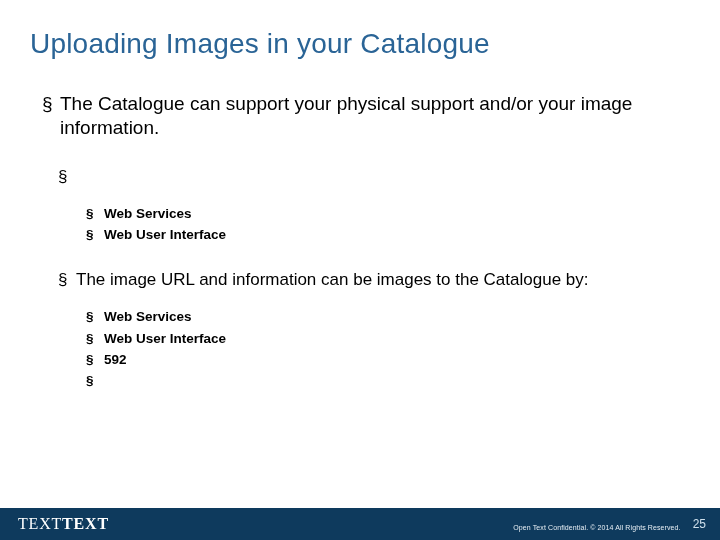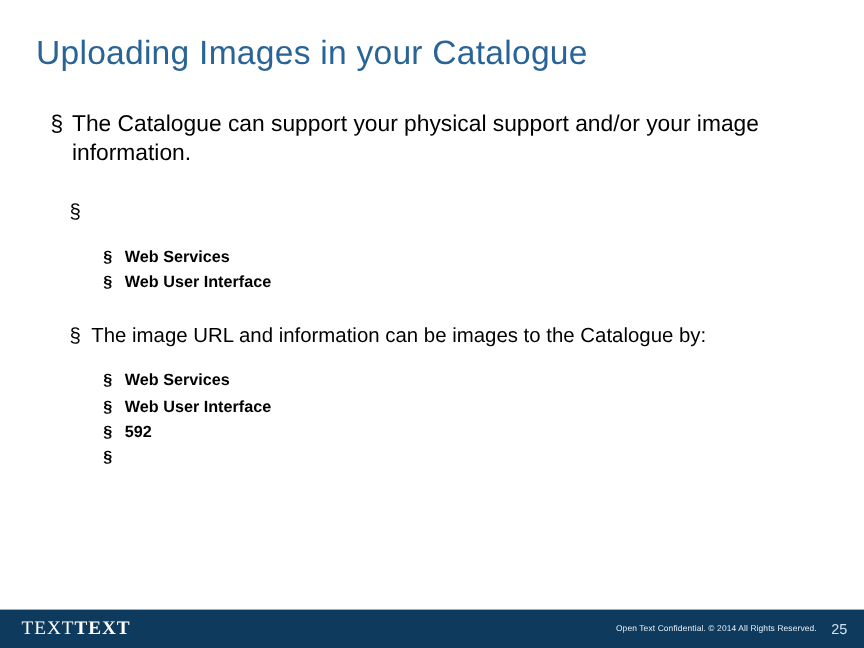--- a/index.html
+++ b/index.html
@@ -82,21 +82,21 @@
   .logo {
     font-family: "Times New Roman", Times, serif;
     font-size: 16px;
     letter-spacing: 0.8px;
     color: #fff;
   }
   .logo .thin { font-weight: normal; }
   .logo .bold { font-weight: bold; }
   .footer-right {
     display: flex;
-    align-items: center;
+    align-items: flex-end;
     gap: 12px;
   }
   .conf {
     font-size: 7px;
     color: #e6eef4;
     letter-spacing: 0.1px;
   }
   .pagenum {
     font-size: 12px;
     color: #cfe0ec;

